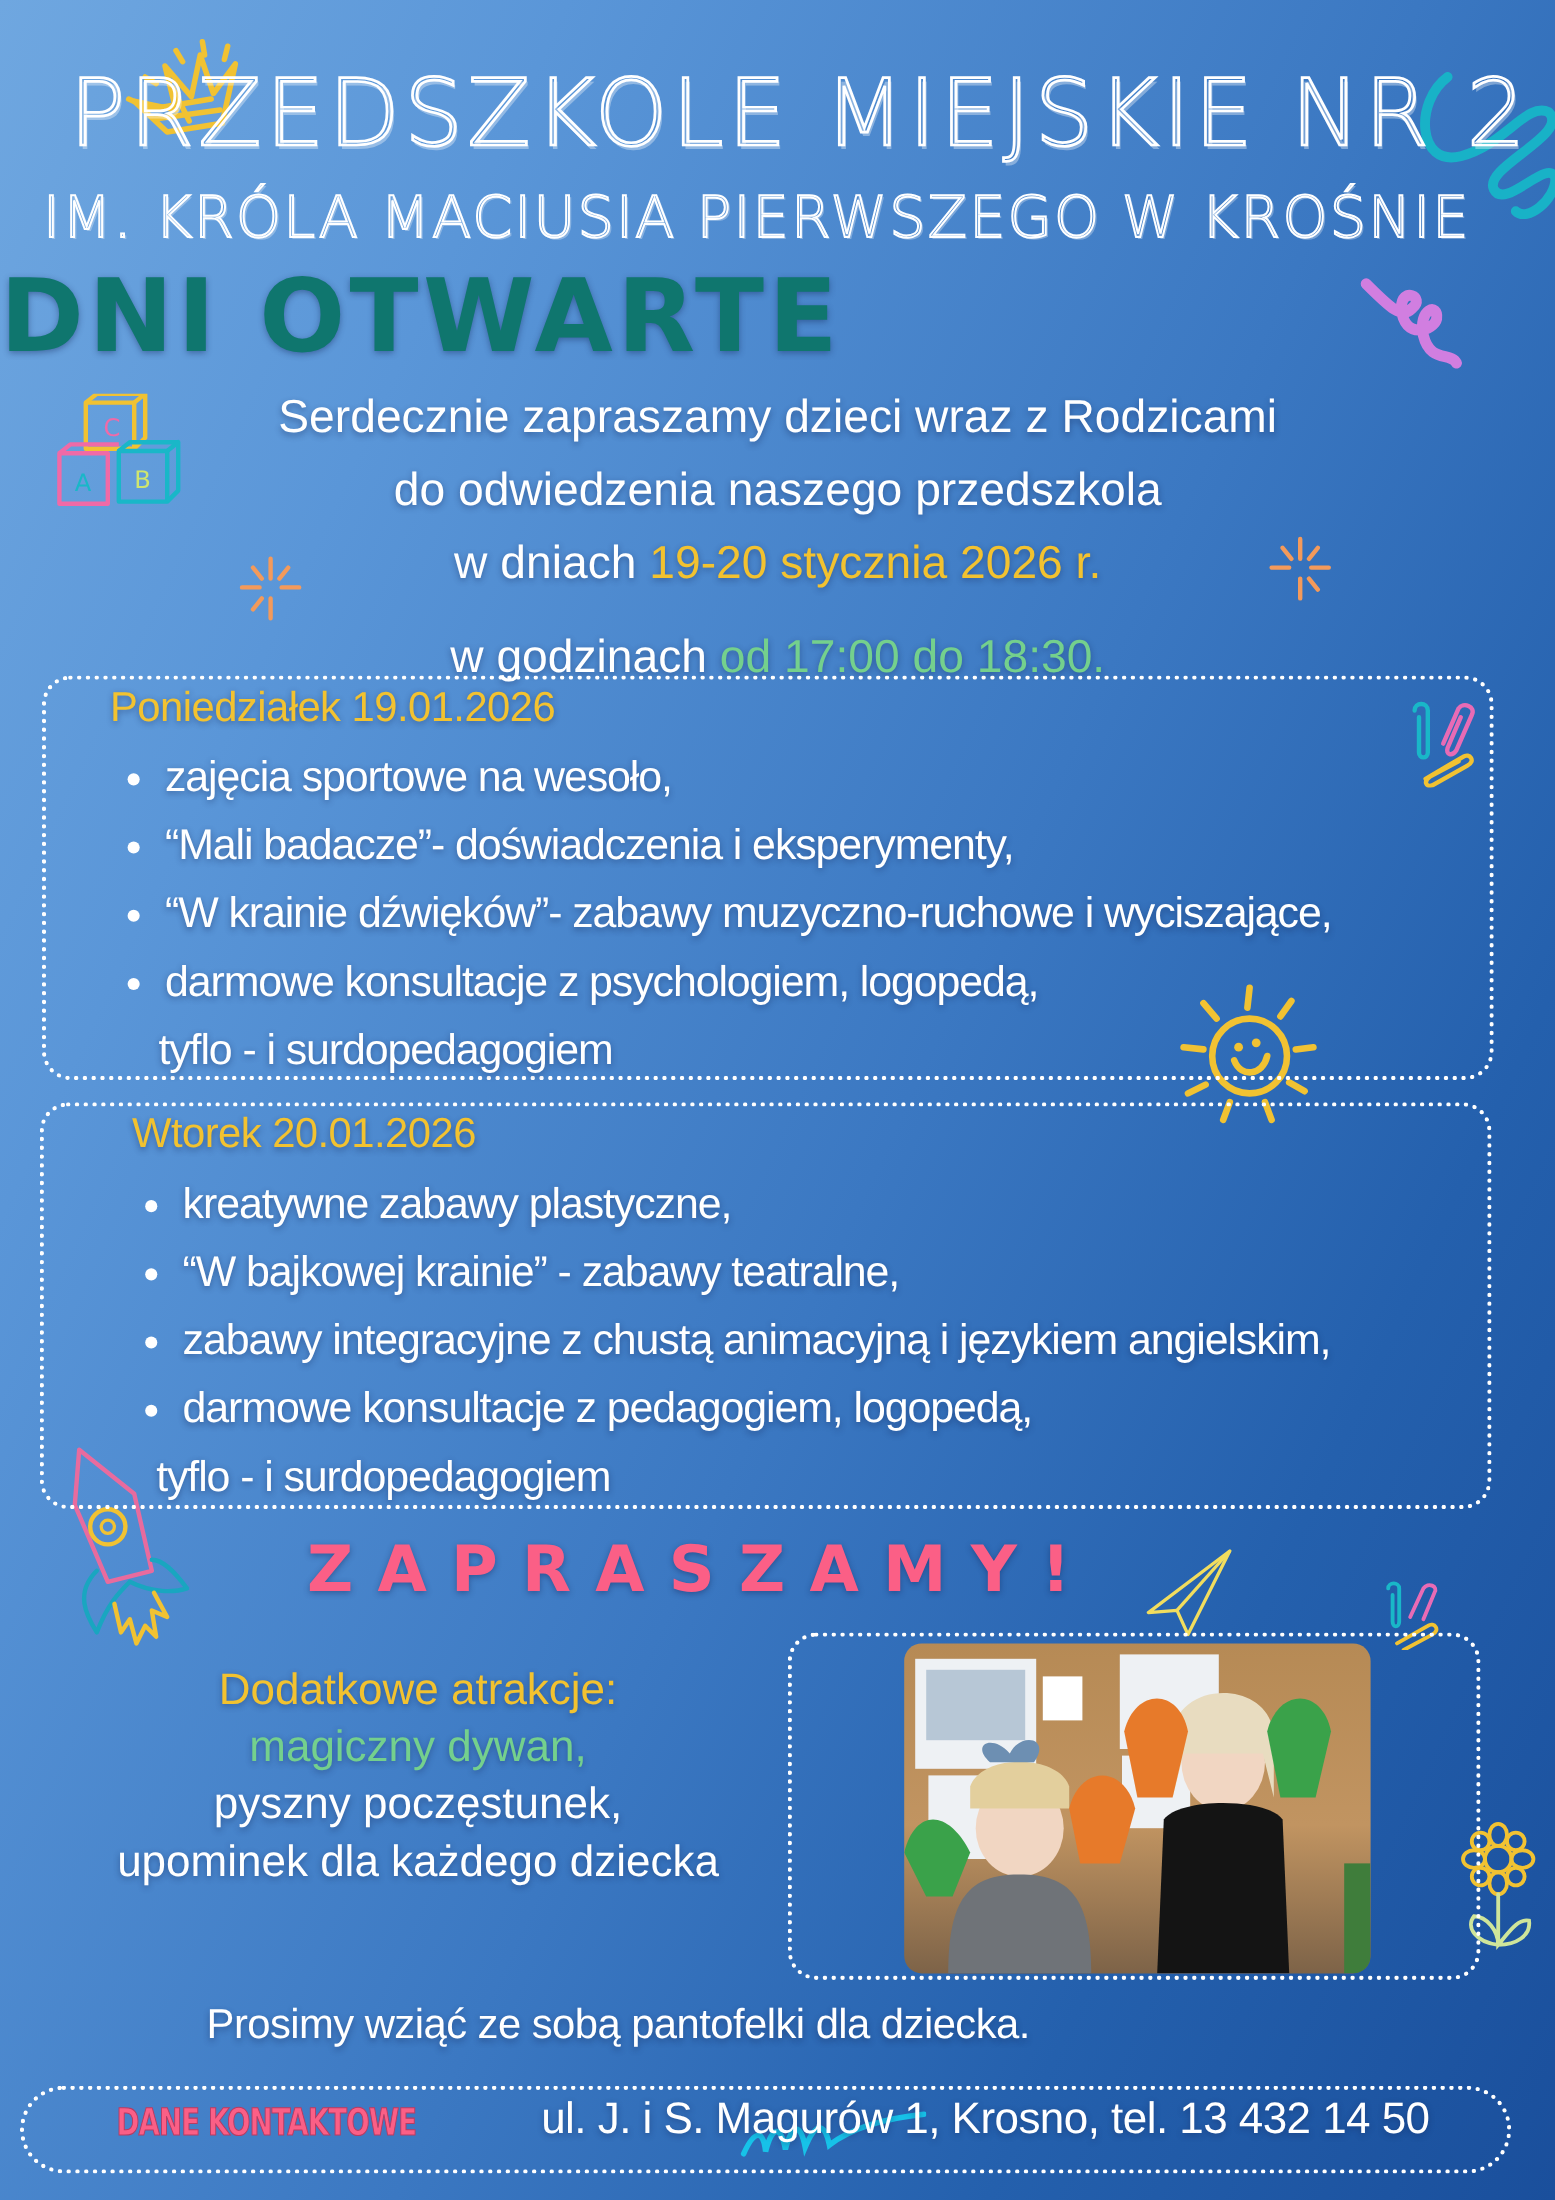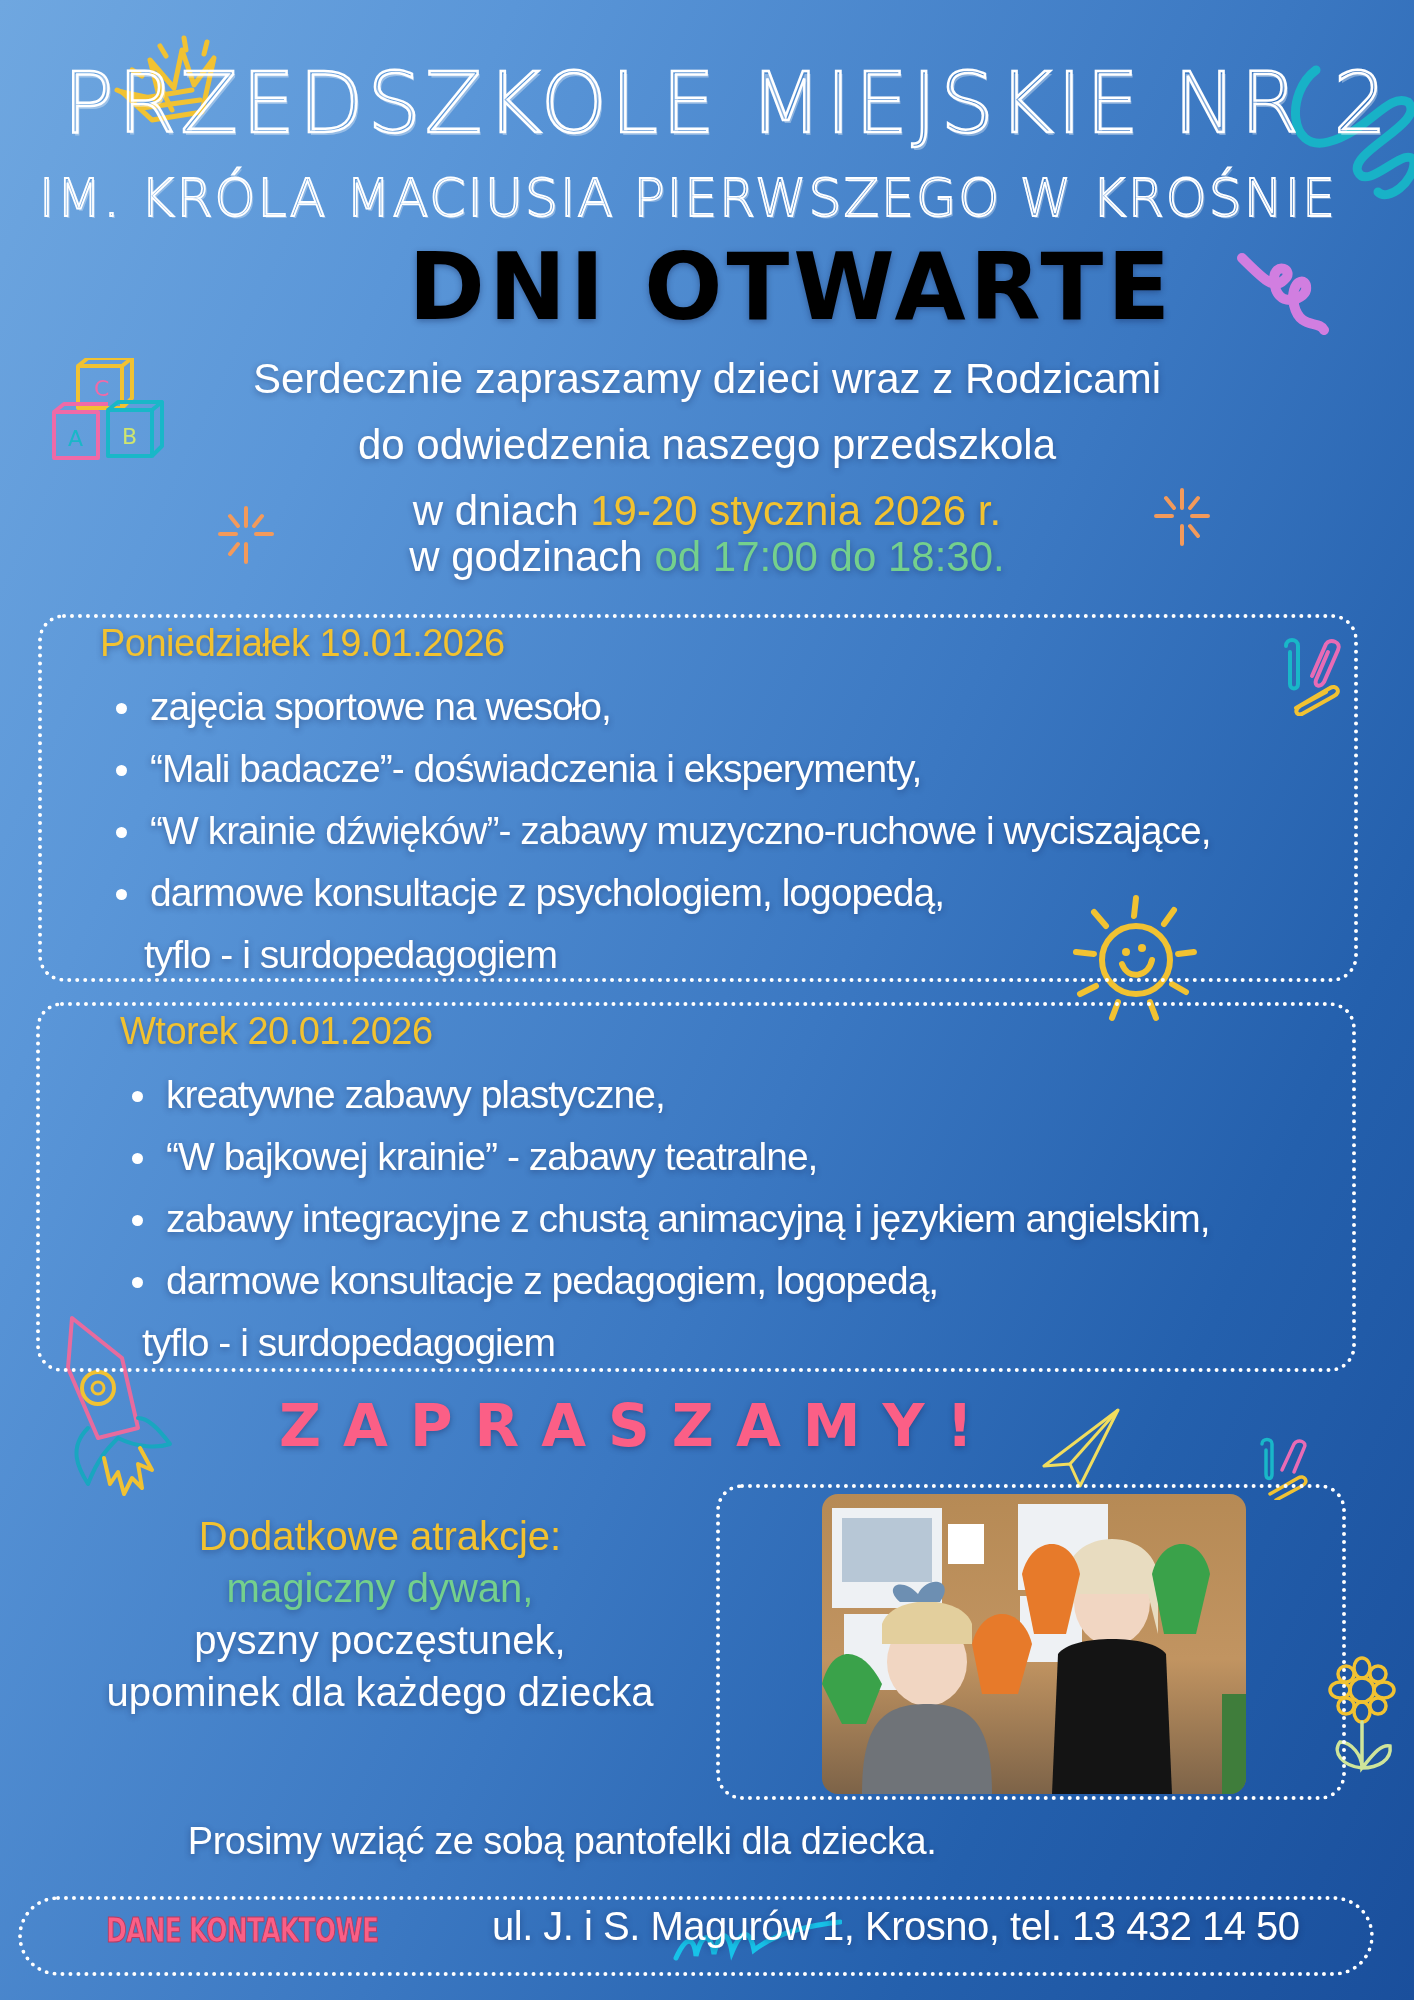--- a/index.html
+++ b/index.html
@@ -23,24 +23,24 @@
       padding-left: 40px;
     }
     .title-sub {
       left: 0; width: 1376px; top: 168px; text-align: center;
       font-family: "DejaVu Sans", sans-serif; font-weight: 300;
       font-size: 52px; letter-spacing: 2px; line-height: 60px;
       color: transparent; -webkit-text-stroke: 1.8px #ffffff;
       text-shadow: 2px 2px 0 rgba(255,255,255,0.3);
     }
     .title-open {
-      left: 0; width: 1284px; top: 238px; text-align: right; padding-right: 110px;
+      left: 0; width: 1284px; top: 238px; text-align: left; padding-right: 110px;
       font-family: "DejaVu Sans", sans-serif; font-weight: 900;
       font-size: 92px; letter-spacing: 4px; line-height: 100px;
-      color: #000000;
+      color: #0f766e;
     }
 
     
     .intro { left: 0; width: 1414px; text-align: center; font-size: 42px; line-height: 66px; }
     .hl-yellow { color: #f2c230; }
     .hl-green { color: #74d08d; }
 
     
     .daybox {
       border: 4px dotted #ffffff; border-radius: 26px;
@@ -194,21 +194,21 @@
 
 <div class="abs title-main">PRZEDSZKOLE MIEJSKIE NR 2</div>
 <div class="abs title-sub">IM. KRÓLA MACIUSIA PIERWSZEGO W KROŚNIE</div>
 <div class="abs title-open shadow">DNI OTWARTE</div>
 
 <div class="abs intro shadow" style="top:346px">Serdecznie zapraszamy dzieci wraz z Rodzicami</div>
 <div class="abs intro shadow" style="top:412px">do odwiedzenia naszego przedszkola</div>
 <div class="abs intro shadow" style="top:478px">
   <span>w dniach </span><span class="hl-yellow">19-20 stycznia 2026 r.</span>
 </div>
-<div class="abs intro shadow" style="top:524px">
+<div class="abs intro shadow" style="top:564px">
   <span>w godzinach </span><span class="hl-green">od 17:00 do 18:30.</span>
 </div>
 
 <div class="abs daybox" style="left:38px;top:614px;width:1320px;height:368px"></div>
 <div class="abs day-title shadow" style="left:100px;top:622px">Poniedziałek 19.01.2026</div>
 <ul class="abs day-list shadow" style="left:110px;top:676px">
   <li>zajęcia sportowe na wesoło,</li>
   <li>“Mali badacze”- doświadczenia i eksperymenty,</li>
   <li>“W krainie dźwięków”- zabawy muzyczno-ruchowe i wyciszające,</li>
   <li>darmowe konsultacje z psychologiem, logopedą,</li>

